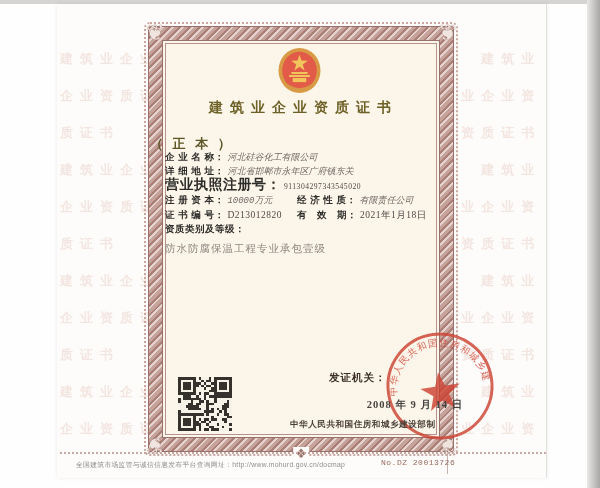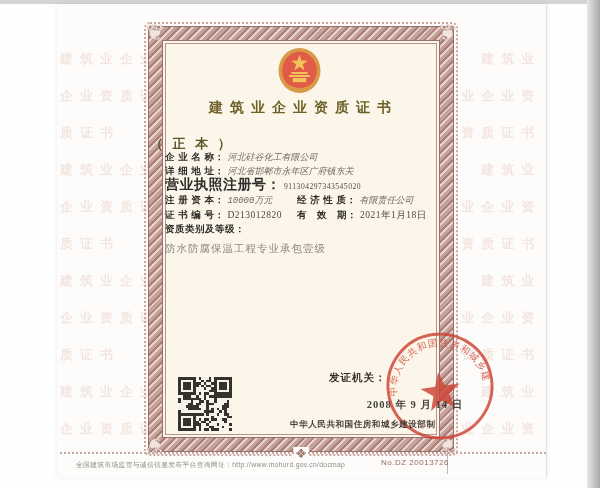--- a/index.html
+++ b/index.html
@@ -59,21 +59,21 @@
     transform:rotate(-8deg)}
   .issue-date{position:absolute;left:340px;top:398px;width:150px;text-align:center;
     font-size:10.5px;color:#45423f;font-family:"Liberation Serif",serif;letter-spacing:1px;font-weight:bold}
   .made-by{position:absolute;left:290px;top:419px;width:168px;
     font-size:8.6px;font-weight:bold;color:#4b3f38;letter-spacing:.5px;white-space:nowrap}
   
   .perforation{position:absolute;left:60px;top:452px;width:486px;border-top:2px dotted #c9a8a1}
   .stub-divider{position:absolute;left:447px;top:453px;height:21px;border-left:1px solid #c3b4ae}
   .footer-url{position:absolute;left:76px;top:460px;font-size:6.8px;color:#8f8d8a;letter-spacing:.3px}
   .footer-serial{position:absolute;left:381px;top:458px;font-size:8px;color:#97695e;
-    font-family:Liberation Sans, sans-serif;letter-spacing:.5px}
+    font-family:Liberation Mono, monospace;letter-spacing:.5px}
 </style>
 </head>
 <body>
 
 <div class="scan-edge-top"></div>
 <div class="scan-edge-right"></div>
 
 <div class="sheet"></div>
 <div class="watermark">建筑业企业资质证书　 建筑业企业资质证书　 建筑业企业资质证书　 建筑业企业资质证书　 建筑业企业资质证书　 建筑业企业资质证书　 建筑业企业资质证书　 建筑业企业资质证书　 建筑业企业资质证书　 建筑业企业资质证书　 建筑业企业资质证书　 建筑业企业资质证书　 建筑业企业资质证书　 建筑业企业资质证书　 建筑业企业资质证书　 建筑业企业资质证书　 建筑业企业资质证书　 建筑业企业资质证书　 建筑业企业资质证书　 建筑业企业资质证书　 建筑业企业资质证书　 建筑业企业资质证书　 建筑业企业资质证书　 建筑业企业资质证书　 建筑业企业资质证书　 建筑业企业资质证书　 建筑业企业资质证书　 建筑业企业资质证书　 建筑业企业资质证书　 建筑业企业资质证书　 建筑业企业资质证书　 建筑业企业资质证书　 建筑业企业资质证书　 建筑业企业资质证书　 建筑业企业资质证书　 建筑业企业资质证书　 建筑业企业资质证书　 建筑业企业资质证书　 建筑业企业资质证书　 建筑业企业资质证书　 </div>
 

